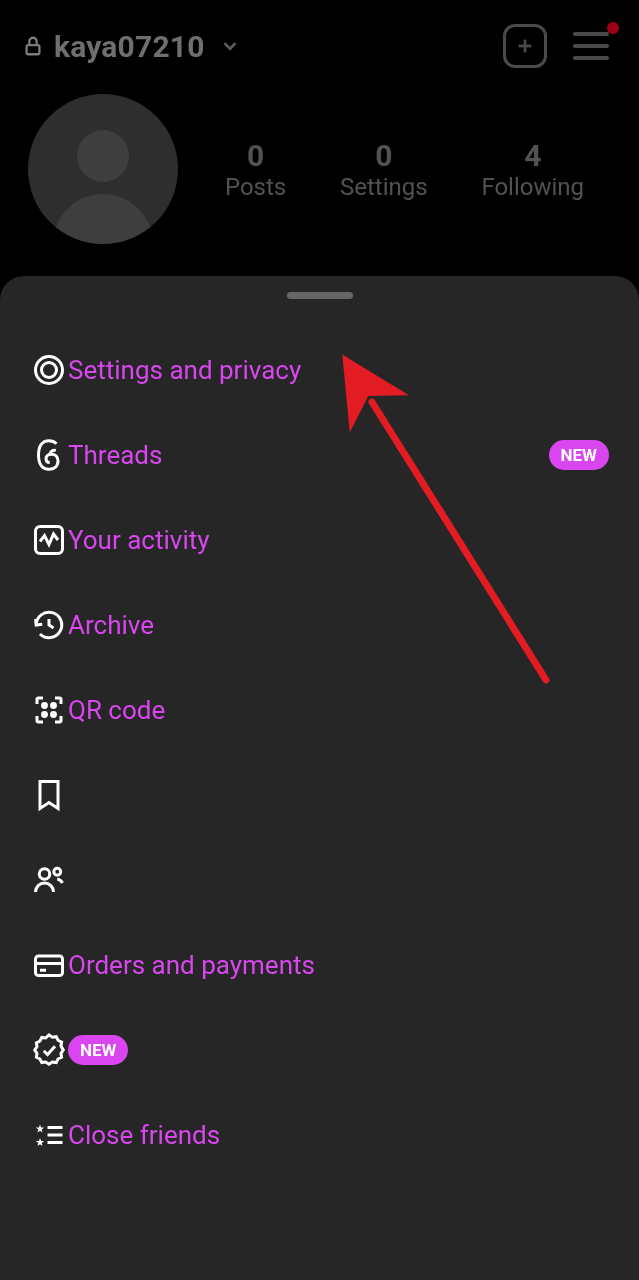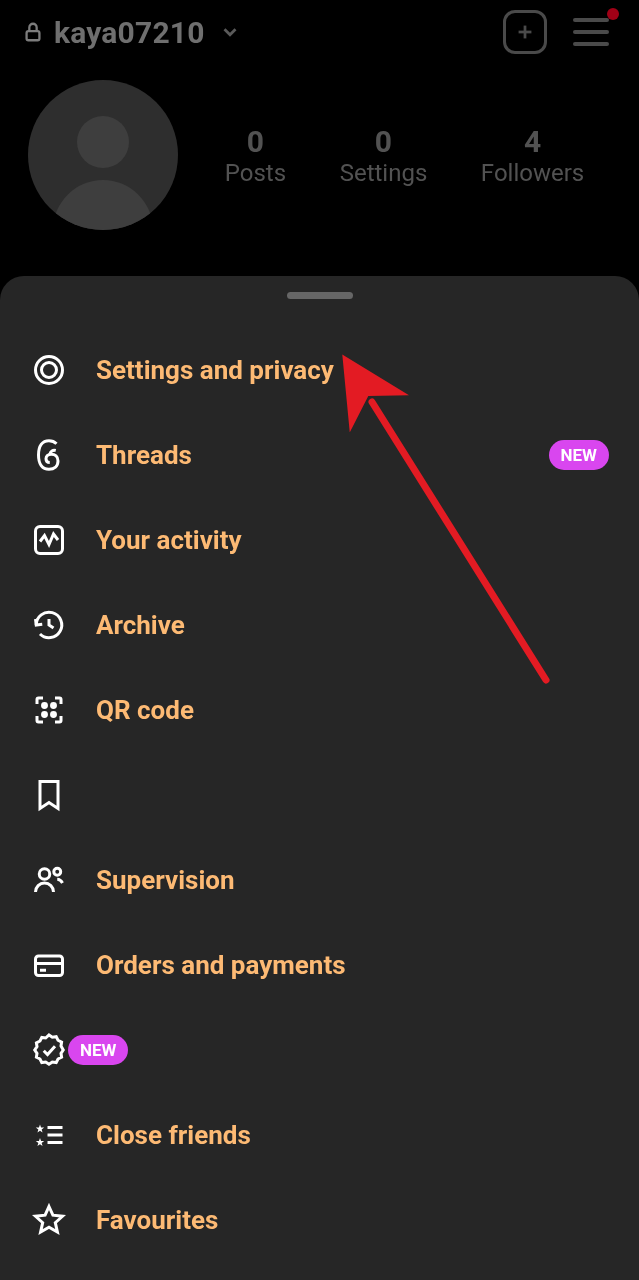--- a/index.html
+++ b/index.html
@@ -1,20 +1,20 @@
 <!DOCTYPE html>
 <html><head>
 <meta charset="utf-8">
 <style>
   * { box-sizing: border-box; margin: 0; padding: 0; }
   html, body { width: 639px; height: 1280px; background: #000; overflow: hidden; font-family: -apple-system, BlinkMacSystemFont, "Segoe UI", Roboto, Helvetica, Arial, sans-serif; color: #fff; }
   .app { position: relative; width: 639px; height: 1280px; }
   
   .profile-back { position: absolute; inset: 0; background: #000; }
-  .topbar { display: flex; align-items: center; padding: 10px 22px 0 22px; }
+  .topbar { display: flex; align-items: center; padding: 24px 22px 0 22px; }
   .username-wrap { display: flex; align-items: center; gap: 10px; }
   .lock-ic { width: 22px; height: 26px; color: #7c7c7c; }
   .username { color: #6f6f6f; font-size: 30px; font-weight: 700; letter-spacing: .2px; }
   .chevron { width: 22px; height: 22px; color: #5a5a5a; margin-left: 4px; }
   .spacer { flex: 1; }
   .create-btn { width: 44px; height: 44px; border-radius: 12px; border: 3px solid #4a4a4a; display: flex; align-items: center; justify-content: center; color: #4a4a4a; }
   .create-btn svg { width: 22px; height: 22px; }
   .hamburger { width: 44px; height: 44px; margin-left: 26px; display: flex; flex-direction: column; justify-content: center; gap: 8px; position: relative; }
   .hamburger .bar { height: 4px; background: #4a4a4a; border-radius: 3px; width: 36px; }
   .dot { position: absolute; top: -2px; right: -2px; width: 12px; height: 12px; background: #a00016; border-radius: 50%; }
@@ -28,21 +28,21 @@
   .stat .num { color: #525252; font-size: 30px; font-weight: 700; }
   .stat .lbl { color: #525252; font-size: 24px; }
 
   
   .sheet { position: absolute; left: 0; right: 0; top: 276px; bottom: 0; background: #262626; border-radius: 24px 24px 0 0; }
   .handle { width: 66px; height: 7px; background: #666; border-radius: 4px; margin: 16px auto 28px auto; }
   .menu { padding: 0 8px; }
   .item { display: flex; align-items: center; height: 85px; padding: 0 22px; }
   .ic { width: 38px; height: 38px; flex-shrink: 0; display: flex; align-items: center; justify-content: center; color: #fff; }
   .ic svg { width: 36px; height: 36px; }
-  .label { margin-left: 28px; font-size: 26px; color: #fdba74; flex: 1; font-weight: bold; }
+  .label { font-size: 26px; color: #d946ef; flex: 1; }
   .badge { background: #d946ef; color: #fff; font-size: 17px; font-weight: 700; padding: 5px 12px; border-radius: 18px; }
 
   
   .arrow-svg { position: absolute; left: 0; top: 0; pointer-events: none; }
 </style>
 </head>
 <body>
 
 <div class="app">
 
@@ -82,21 +82,21 @@
         <div class="stat">
           <div class="num">0</div>
           <div class="lbl">Posts</div>
         </div>
         <div class="stat">
           <div class="num">0</div>
           <div class="lbl">Settings</div>
         </div>
         <div class="stat">
           <div class="num">4</div>
-          <div class="lbl">Followers</div>
+          <div class="lbl">Following</div>
         </div>
       </div>
     </div>
   </div>
 
   <div class="sheet">
     <div class="handle"></div>
     <div class="menu">
 
       <div class="item">
@@ -167,21 +167,20 @@
 
       <div class="item">
         <span class="ic">
           <svg viewBox="0 0 24 24" fill="none" stroke="currentColor" stroke-width="2">
             <circle cx="9" cy="8" r="3.5"></circle>
             <path d="M3 20c0-3.3 2.7-6 6-6s6 2.7 6 6"></path>
             <circle cx="17.5" cy="6.5" r="2.3"></circle>
             <path d="M21 14c-.8-1.5-2-2.5-3.5-2.5"></path>
           </svg>
         </span>
-        <span class="label">Supervision</span>
       </div>
 
       <div class="item">
         <span class="ic">
           <svg viewBox="0 0 24 24" fill="none" stroke="currentColor" stroke-width="2">
             <rect x="3" y="6" width="18" height="13" rx="2"></rect>
             <line x1="3" y1="11" x2="21" y2="11"></line>
             <line x1="6" y1="15.5" x2="10" y2="15.5"></line>
           </svg>
         </span>
@@ -204,28 +203,20 @@
             <polygon points="6 5 6.7 7 8.8 7 7.1 8.3 7.7 10.3 6 9.1 4.3 10.3 4.9 8.3 3.2 7 5.3 7" fill="currentColor" stroke="none"></polygon>
             <polygon points="6 14 6.7 16 8.8 16 7.1 17.3 7.7 19.3 6 18.1 4.3 19.3 4.9 17.3 3.2 16 5.3 16" fill="currentColor" stroke="none"></polygon>
             <line x1="11" y1="7" x2="21" y2="7"></line>
             <line x1="11" y1="12" x2="21" y2="12"></line>
             <line x1="11" y1="17" x2="21" y2="17"></line>
           </svg>
         </span>
         <span class="label">Close friends</span>
       </div>
 
-      <div class="item">
-        <span class="ic">
-          <svg viewBox="0 0 24 24" fill="none" stroke="currentColor" stroke-width="2">
-            <polygon points="12 3 14.6 8.8 21 9.5 16.2 13.8 17.6 20 12 16.8 6.4 20 7.8 13.8 3 9.5 9.4 8.8"></polygon>
-          </svg>
-        </span>
-        <span class="label">Favourites</span>
-      </div>
 
     </div>
   </div>
 
   <svg class="arrow-svg" width="639" height="1280">
     <defs>
       <marker id="ah" markerWidth="10" markerHeight="10" refX="2" refY="5" orient="auto">
         <path d="M0 0 L10 5 L0 10 L3 5 Z" fill="#e31b23"></path>
       </marker>
     </defs>

